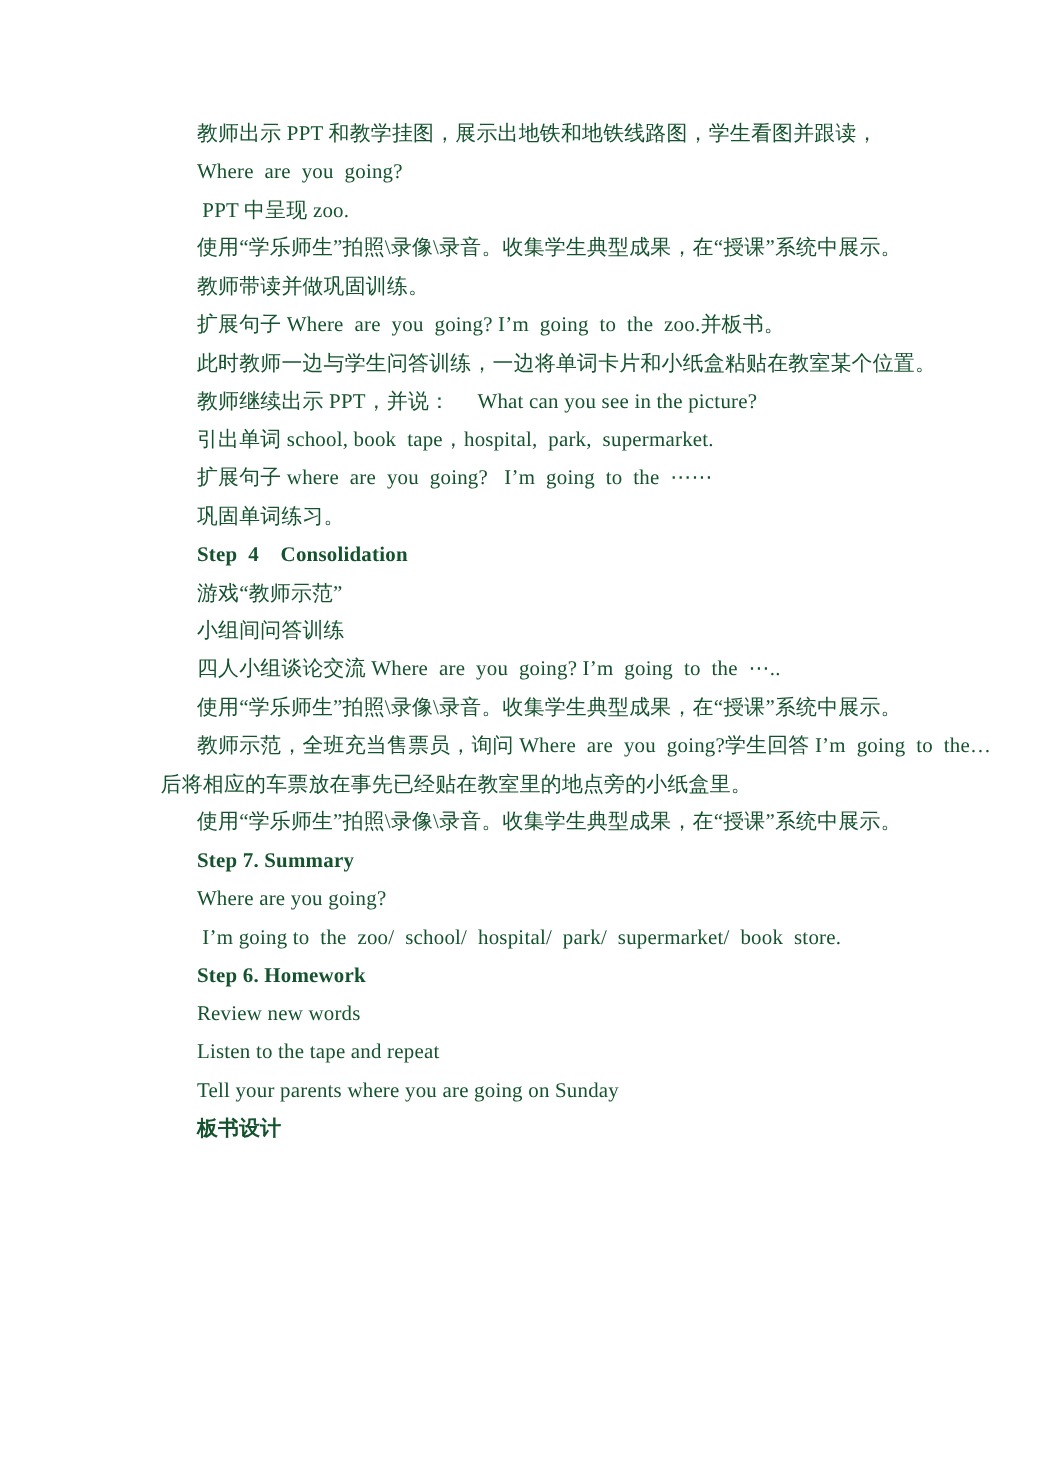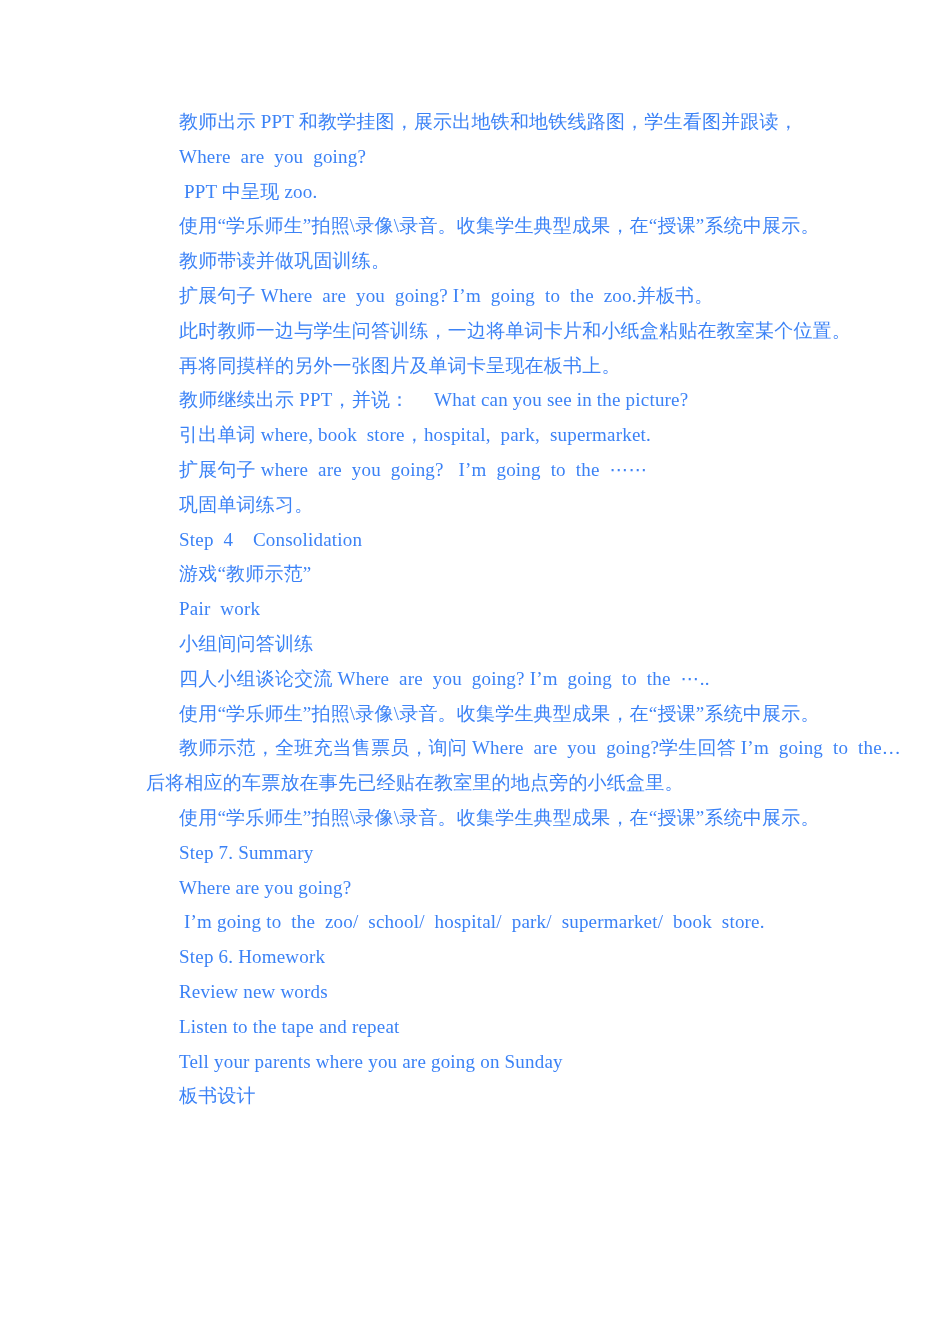--- a/index.html
+++ b/index.html
@@ -5,64 +5,62 @@
   html, body {
     margin: 0;
     padding: 0;
     background: #ffffff;
   }
   .page {
     position: relative;
     width: 950px;
     height: 1344px;
     background: #ffffff;
-    color: #3b82f6;
+    color: #14532d;
     font-family: "Liberation Serif", "DejaVu Serif", "DejaVu Sans", serif;
     font-size: 19px;
     overflow: hidden;
   }
   .content {
     position: absolute;
     left: 146px;
     top: 105px;
     width: 760px;
   }
   .line {
     height: 34.8px;
     line-height: 34.8px;
     white-space: pre;
     letter-spacing: 0.2px;
   }
   .line.indent {
     padding-left: 33px;
   }
   .line.bold {
-    font-weight: normal;
+    font-weight: bold;
   }
 </style>
 </head>
 <body>
 
 <div class="page">
   <div class="content" id="doc-content">
       <div class="line indent">教师出示 PPT 和教学挂图，展示出地铁和地铁线路图，学生看图并跟读，</div>
       <div class="line indent">Where  are  you  going?</div>
       <div class="line indent"> PPT 中呈现 zoo.</div>
       <div class="line indent">使用“学乐师生”拍照\录像\录音。收集学生典型成果，在“授课”系统中展示。</div>
       <div class="line indent">教师带读并做巩固训练。</div>
       <div class="line indent">扩展句子 Where  are  you  going? I’m  going  to  the  zoo.并板书。</div>
       <div class="line indent">此时教师一边与学生问答训练，一边将单词卡片和小纸盒粘贴在教室某个位置。</div>
-      <div class="line indent">再将同摸样的另外一张图片及单词卡呈现在板书上。</div>
       <div class="line indent">教师继续出示 PPT，并说：     What can you see in the picture?</div>
-      <div class="line indent">引出单词 where, book  store，hospital,  park,  supermarket.</div>
+      <div class="line indent">引出单词 school, book  tape，hospital,  park,  supermarket.</div>
       <div class="line indent">扩展句子 where  are  you  going?   I’m  going  to  the  ⋯⋯</div>
       <div class="line indent">巩固单词练习。</div>
       <div class="line indent bold">Step  4    Consolidation</div>
       <div class="line indent">游戏“教师示范”</div>
-      <div class="line indent">Pair  work</div>
       <div class="line indent">小组间问答训练</div>
       <div class="line indent">四人小组谈论交流 Where  are  you  going? I’m  going  to  the  ⋯..</div>
       <div class="line indent">使用“学乐师生”拍照\录像\录音。收集学生典型成果，在“授课”系统中展示。</div>
       <div class="line indent">教师示范，全班充当售票员，询问 Where  are  you  going?学生回答 I’m  going  to  the…</div>
       <div class="line">后将相应的车票放在事先已经贴在教室里的地点旁的小纸盒里。</div>
       <div class="line indent">使用“学乐师生”拍照\录像\录音。收集学生典型成果，在“授课”系统中展示。</div>
       <div class="line indent bold">Step 7. Summary</div>
       <div class="line indent">Where are you going?</div>
       <div class="line indent"> I’m going to  the  zoo/  school/  hospital/  park/  supermarket/  book  store.</div>
       <div class="line indent bold">Step 6. Homework</div>

